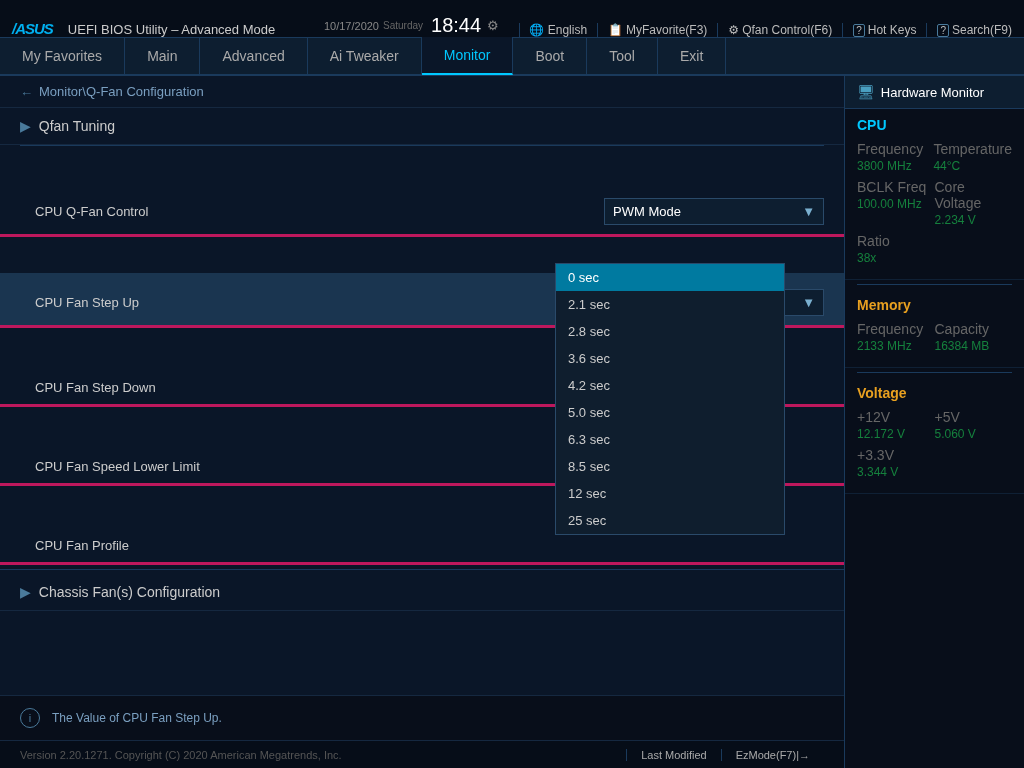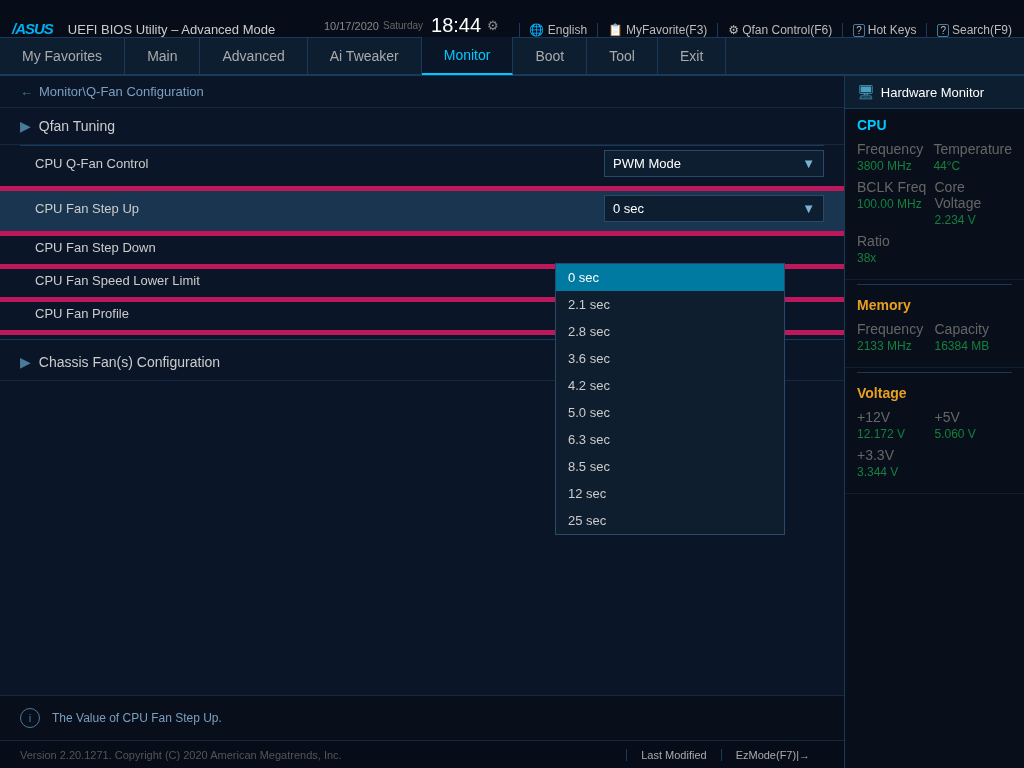--- a/index.html
+++ b/index.html
@@ -130,24 +130,25 @@
 
     .divider {
       height: 1px;
       background: #1a3a5c;
       margin: 0 20px;
     }
 
     .config-row {
       display: flex;
       align-items: center;
-      padding: 4px 20px 9px 35px;
-      border-bottom: 5px solid #be185d;
+      padding: 16px 20px 9px 35px;
+      border-bottom: 3px solid #be185d;
       font-size: 13px;
       position: relative;
+      margin-top: 36px;
     }
 
     .config-row.highlighted {
       background: #1a3550;
     }
 
     .config-row-label {
       flex: 1;
       color: #ccc;
     }

